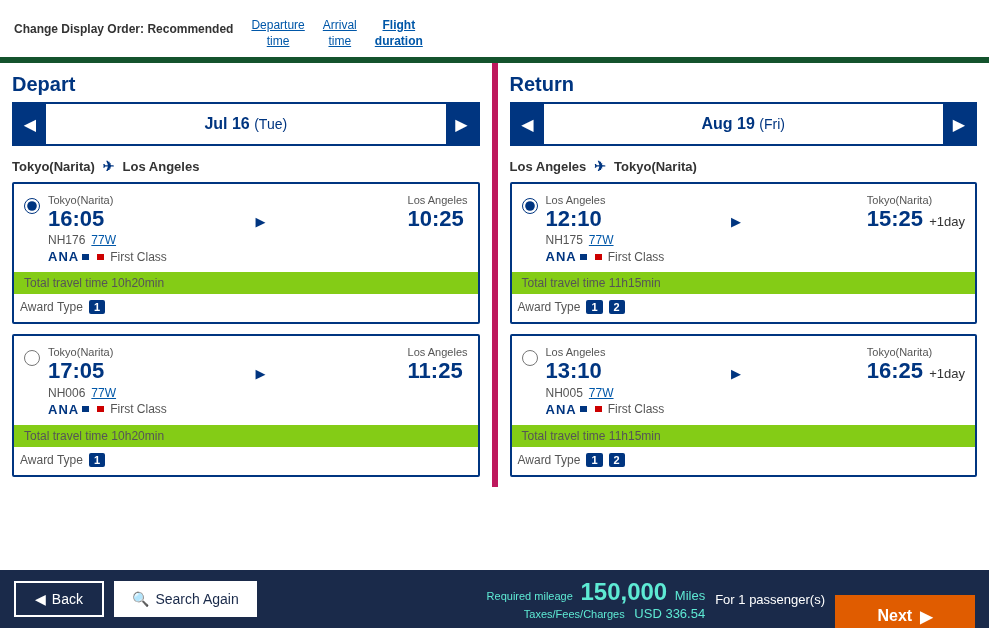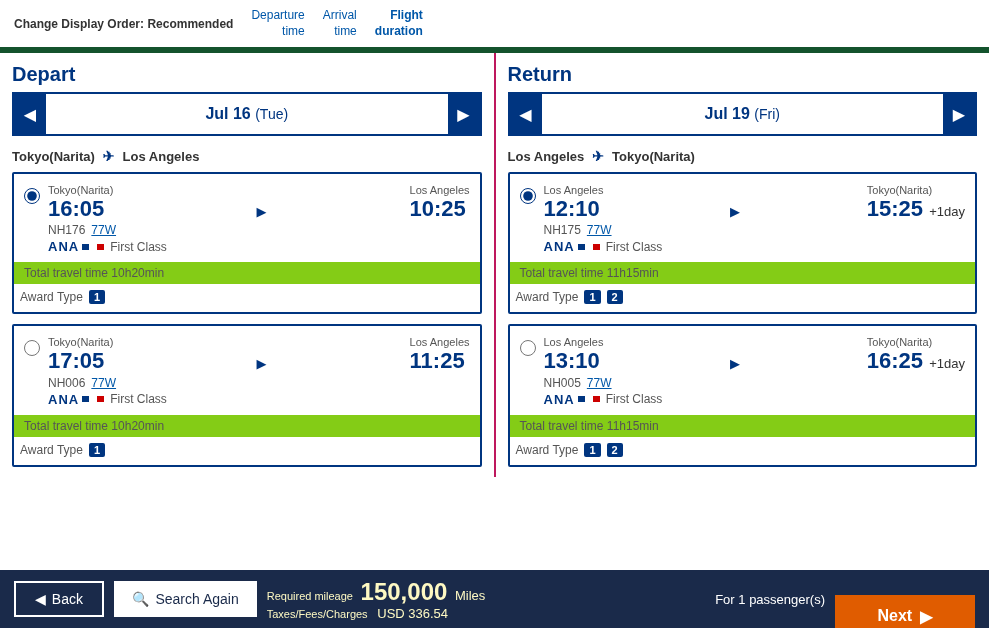--- a/index.html
+++ b/index.html
@@ -21,40 +21,42 @@
     .header-bar .change-order-label span {
       font-weight: bold;
     }
     .header-bar .sort-links {
       display: flex;
       gap: 18px;
     }
     .sort-link {
       font-size: 12px;
       color: #0057a8;
+      text-decoration: underline;
       cursor: pointer;
-      text-align: right;
+      text-align: center;
       line-height: 1.3;
+      margin-top: 10px;
     }
     .sort-link.active {
       color: #0057a8;
       font-weight: bold;
     }
 
     
     .main-content {
       display: flex;
       padding: 0;
     }
     .depart-section, .return-section {
       flex: 1;
       padding: 0 12px;
     }
     .depart-section {
-      border-right: 2px solid #be185d;
+      border-right: 6px solid #be185d;
     }
 
     .section-title {
       font-size: 20px;
       font-weight: bold;
       color: #003580;
       padding: 10px 0 6px 0;
     }
 
     
@@ -259,22 +261,22 @@
       font-size: 14px;
       cursor: pointer;
       display: flex;
       align-items: center;
       gap: 6px;
       min-width: 140px;
       justify-content: center;
     }
     .mileage-info {
       flex: 1;
-      text-align: left;
-      color: #fef9c3;
+      text-align: right;
+      color: #5eead4;
     }
     .passenger-info {
       color: #fff;
       font-size: 13px;
       white-space: nowrap;
     }
     .next-btn {
       background: #e05c00;
       color: #fff;
       border: none;
@@ -405,21 +407,21 @@
       </div>
     </div>
   </div>
 
   <div class="return-section">
     <div class="section-title">Return</div>
 
     <div class="date-nav">
       <button class="date-nav-btn">◀</button>
       <div class="date-nav-center">
-        <span>Jul 19</span>
+        <span>Aug 19</span>
         <span class="day-of-week">(Fri)</span>
       </div>
       <button class="date-nav-btn">▶</button>
     </div>
 
     <div class="route-row">
       <span>Los Angeles</span>
       <span class="route-arrow">✈</span>
       <span>Tokyo(Narita)</span>
     </div>

